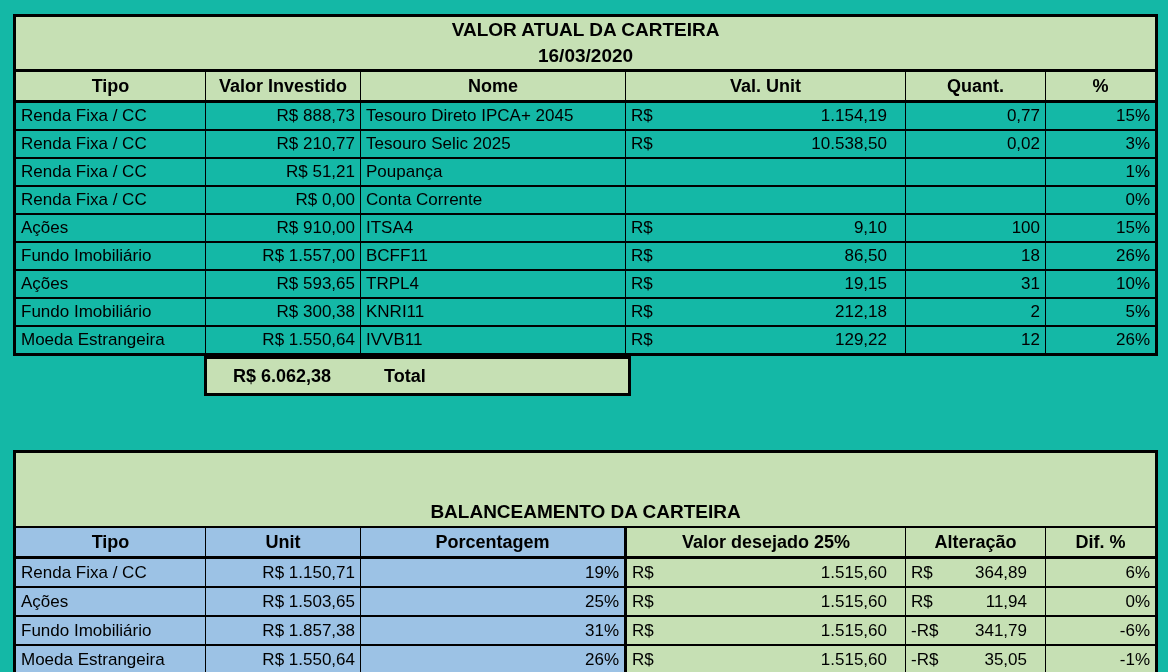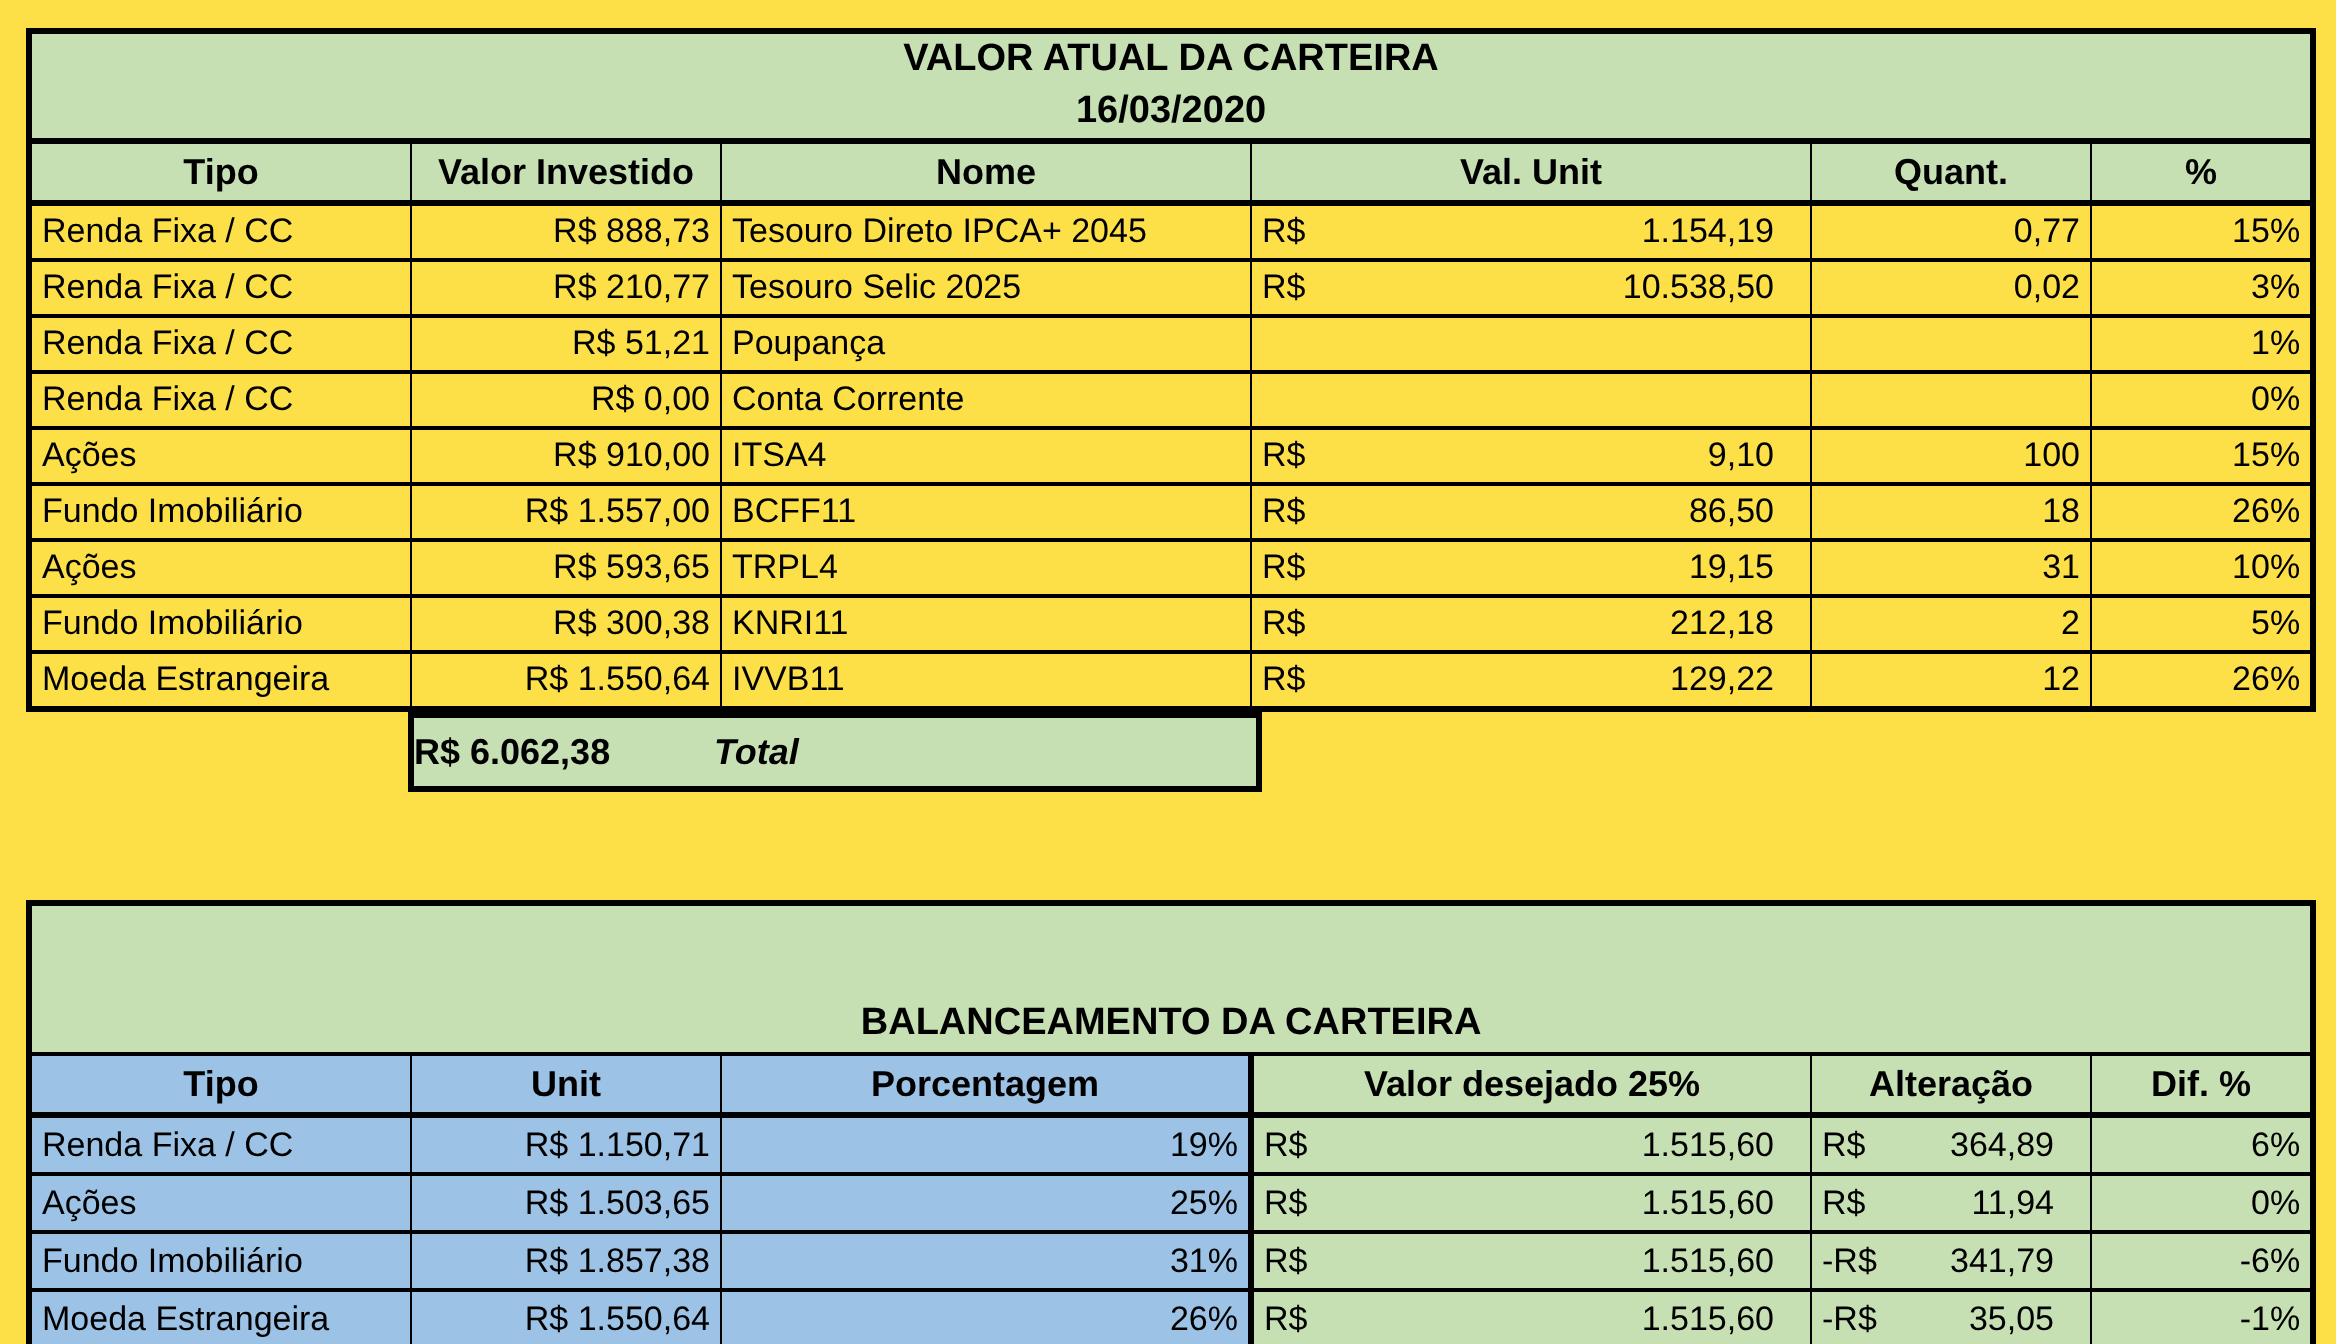--- a/index.html
+++ b/index.html
@@ -1,17 +1,17 @@
 <!DOCTYPE html>
 <html><head>
 <meta charset="utf-8">
 <style>
   html,body{margin:0;padding:0;background:#fff;}
   .sheet{
-    position:relative;width:1168px;height:672px;background:#fde047;
+    position:relative;width:1168px;height:672px;background:#14b8a6;
     font-family:"Liberation Sans",sans-serif;color:#000;overflow:hidden;
   }
   .tbl-wrap{position:absolute;left:13px;}
   .wrap-1{top:14px;}
   .wrap-2{top:450px;}
   table.grid{
     border-collapse:collapse;table-layout:fixed;width:1142px;
     border:3px solid #000;
   }
   .grid th,.grid td{
@@ -42,22 +42,22 @@
   .t2 td.c0,.t2 td.c1,.t2 td.c2{background:#9CC2E5;}
   .t2 td.c3,.t2 td.c4,.t2 td.c5{background:#C6E0B4;}
   .t2 .c3,.t2 .grp-right{border-left:3px solid #000 !important;}
   .t2 .colhead{border-bottom-width:3px !important;}
   
   .total-box{
     margin-left:191px;width:421px;height:34px;border:3px solid #000;
     background:#C6E0B4;display:flex;align-items:center;
     font-weight:bold;font-size:18px;
   }
-  .total-box .tv{width:150px;text-align:left;}
-  .total-box .tl{margin-left:0;font-style:italic;}
+  .total-box .tv{width:150px;text-align:center;}
+  .total-box .tl{margin-left:27px;}
 </style>
 </head>
 <body>
 
 <div class="sheet">
 
   <div class="tbl-wrap wrap-1">
     <table class="grid t1">
       <colgroup>
         <col style="width:191px">

